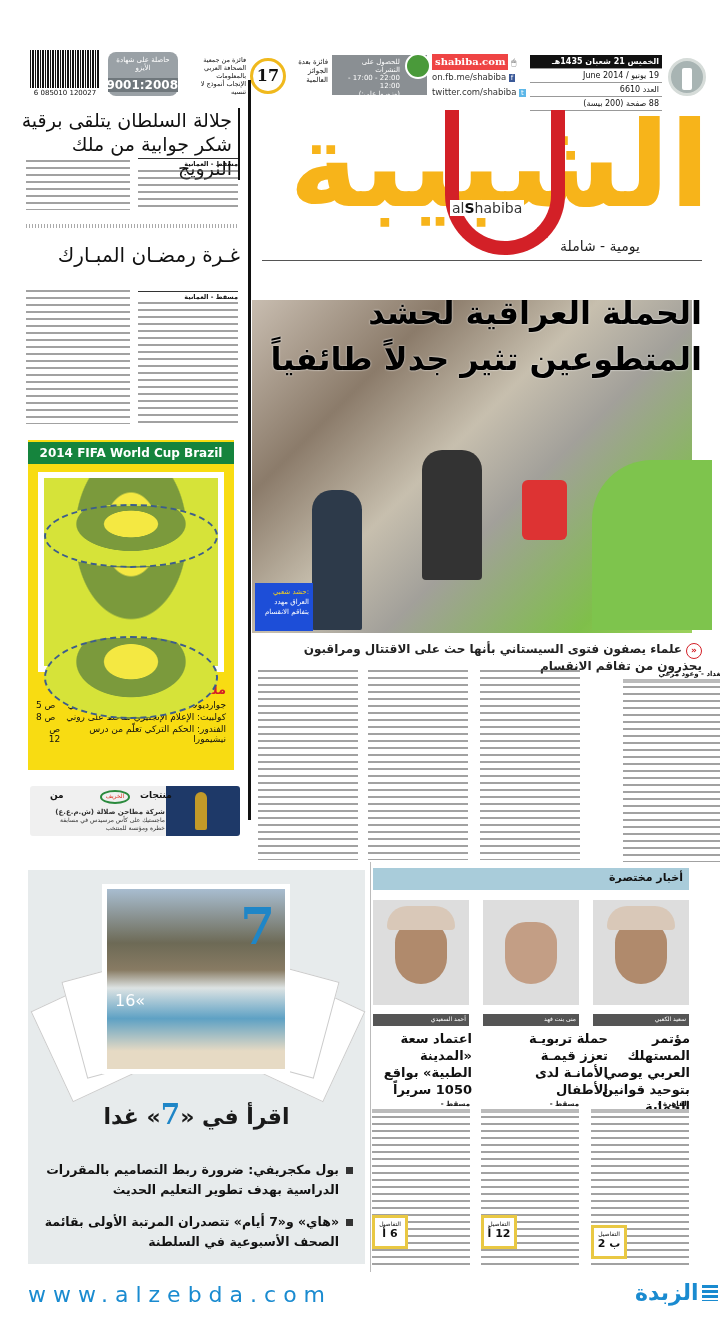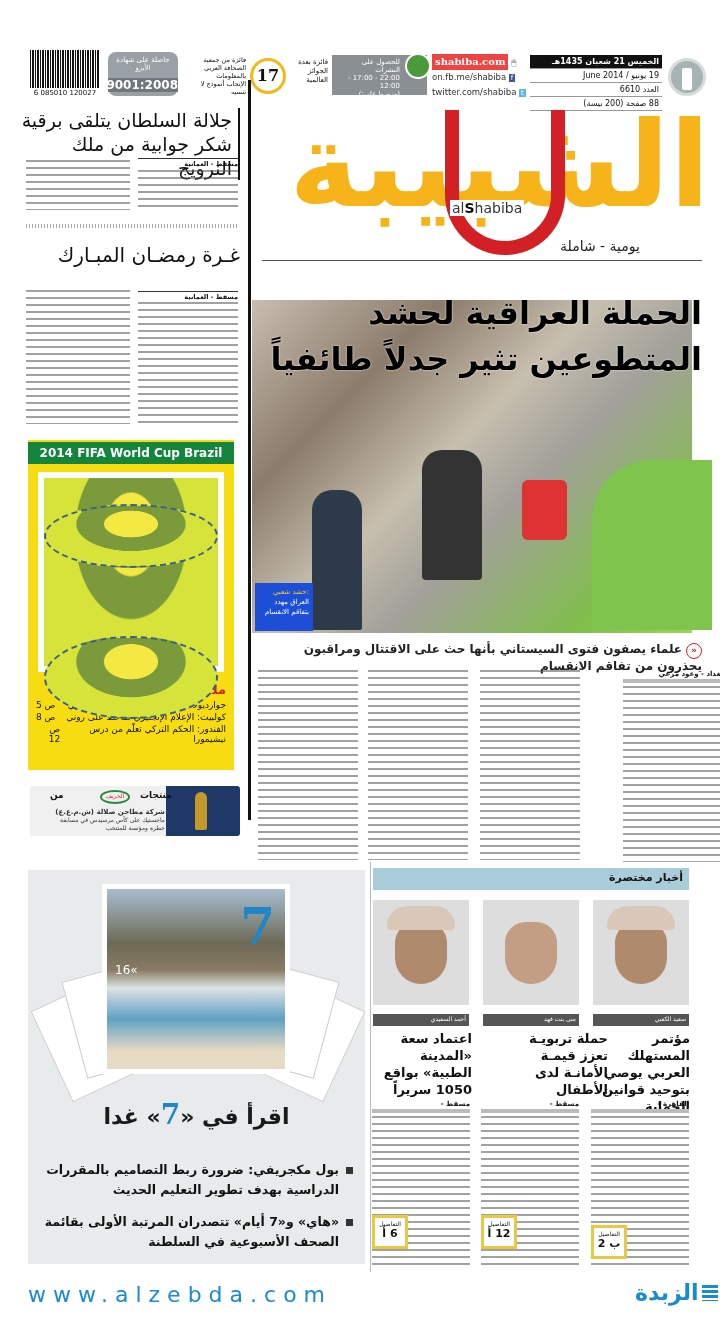--- a/index.html
+++ b/index.html
@@ -71,21 +71,21 @@
 .photo-sm .turban{position:absolute;left:14px;top:6px;width:68px;height:24px;border-radius:30px 30px 6px 6px;background:#d9c8b8}
 .name-tag{top:1014px;width:96px;height:12px;background:#555;color:#fff;font-size:6px;padding:1px 3px;text-align:right}
 .bhead{top:1030px;width:100px;font-size:13px;font-weight:bold;line-height:17px}
 .bbody{top:1100px;width:98px;height:170px}
 .details{position:absolute;width:36px;height:34px;border:3px solid #e9c843;background:#fff;font-size:6px;text-align:center;padding-top:2px}
 .details b{display:block;font-size:11px}
 
 .promo{left:28px;top:870px;width:337px;height:394px;background:#e7ebec}
 .promo .cover{position:absolute;left:74px;top:14px;width:188px;height:190px;background:linear-gradient(to bottom,#a8bdd0 0%,#6d6a56 30%,#887b63 45%,#dde3e3 55%,#5ea1c4 72%,#e6dac4 90%);border:5px solid #fff}
 .promo .seven{position:absolute;right:10px;top:8px;font-size:50px;font-weight:bold;color:#1f86c7;font-family:"DejaVu Serif",serif}
-.promo .c16{position:absolute;left:8px;top:74px;color:#fff;font-size:12px}
+.promo .c16{position:absolute;left:8px;top:102px;color:#fff;font-size:16px}
 .promo .sheet{position:absolute;width:80px;height:100px;background:#fff;border:1px solid #ccc}
 .promo .read{position:absolute;left:0;top:228px;width:100%;text-align:center;font-size:22px;font-weight:bold;color:#1a1a1a;direction:rtl}
 .promo .read span{color:#1f86c7;font-family:"DejaVu Serif",serif;font-size:28px}
 .promo ul{position:absolute;left:10px;top:290px;width:315px;list-style:none;direction:rtl;font-size:12.5px;font-weight:bold;line-height:20px}
 .promo li{margin-bottom:12px;padding-right:14px;position:relative}
 .promo li:before{content:"";position:absolute;right:0;top:7px;width:7px;height:7px;background:#333}
 .vline-promo{left:370px;top:862px;width:1px;height:410px;background:#bbb}
 .footer-url{left:28px;top:1282px;font-size:22px;letter-spacing:7px;color:#1a8bd0}
 .footer-logo{left:635px;top:1280px;font-size:22px;font-weight:bold;color:#1a8bd0;display:flex;align-items:center;gap:4px}
 .footer-logo i{display:inline-block;width:16px;height:16px;background:repeating-linear-gradient(to bottom,#1a8bd0 0 3px,#fff 3px 5px)}

